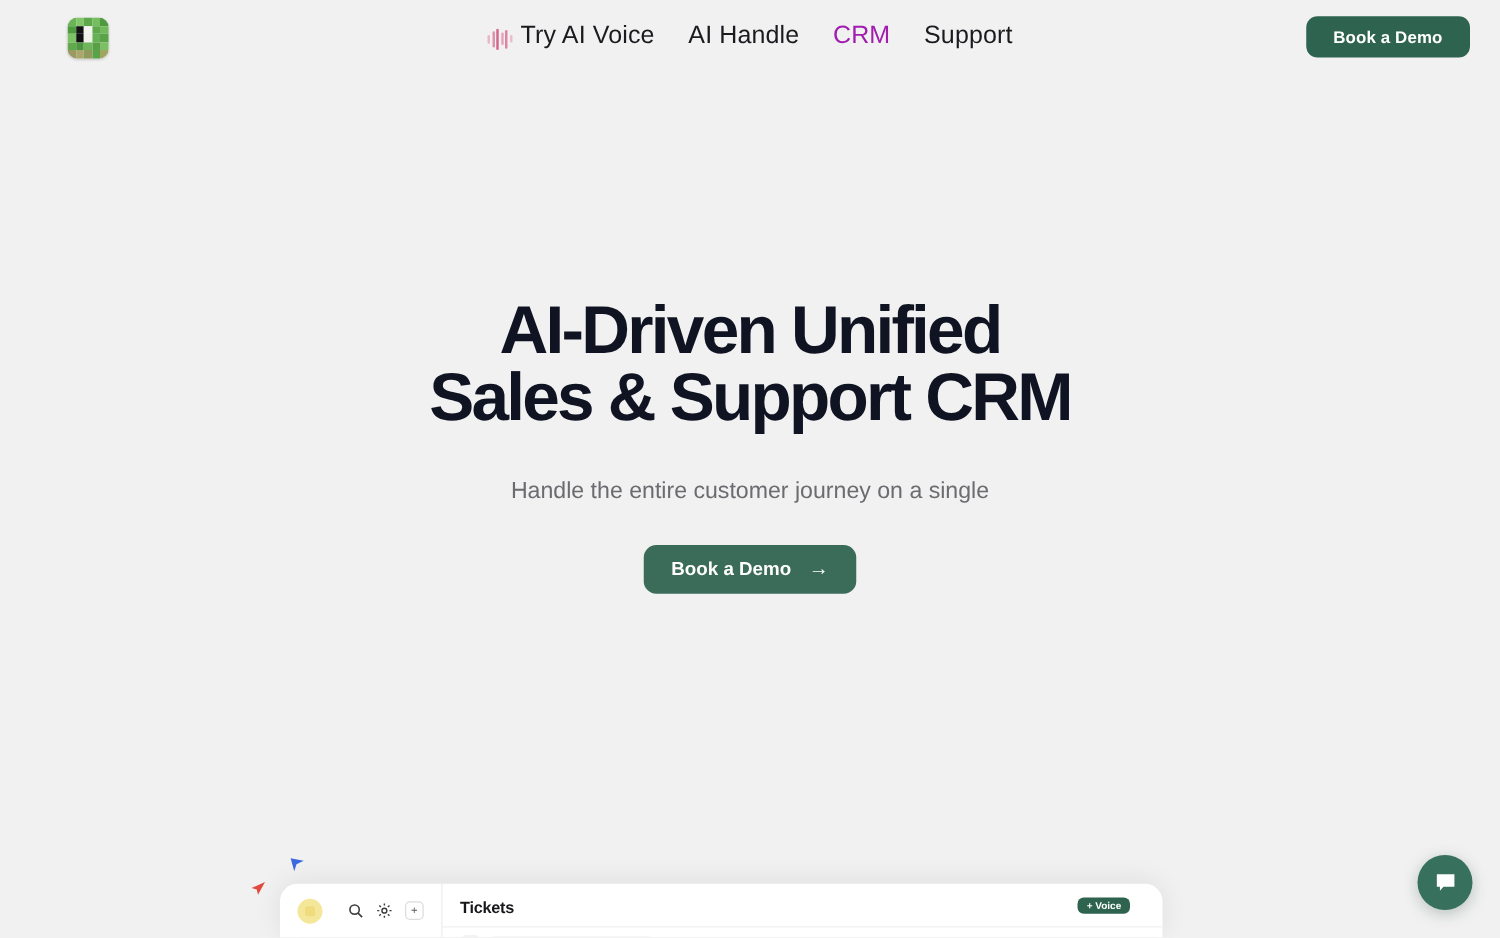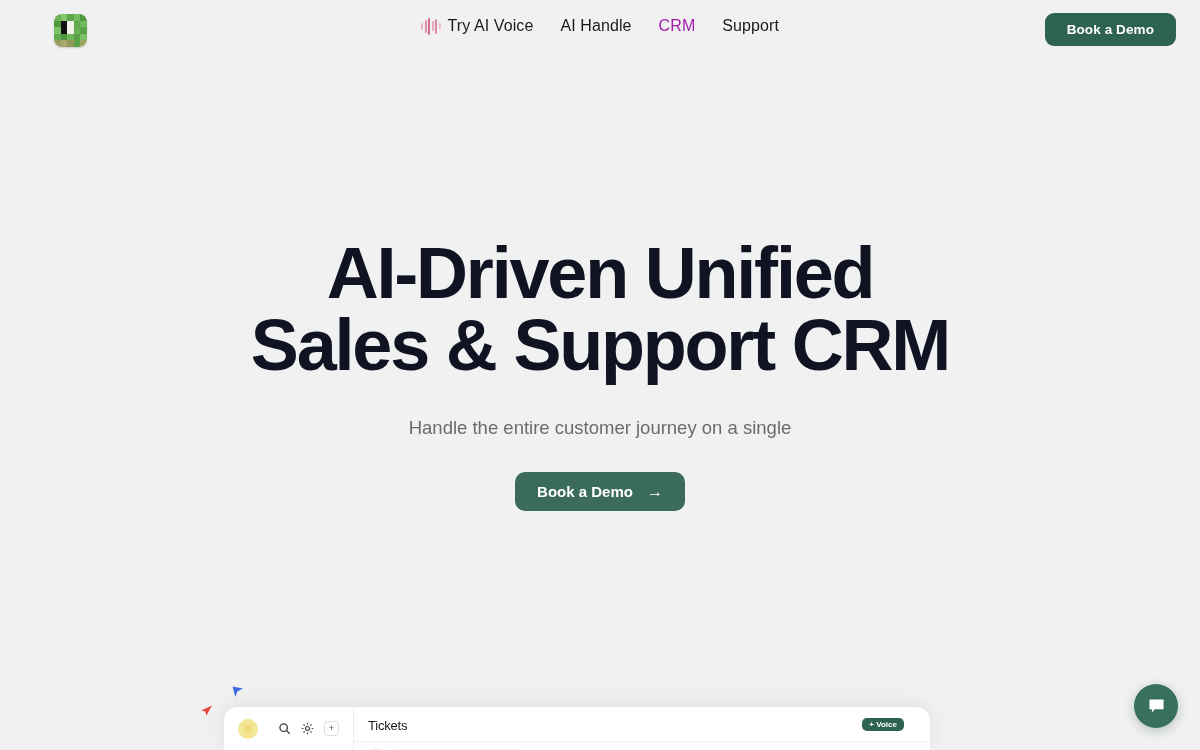--- a/index.html
+++ b/index.html
@@ -44,21 +44,21 @@
     position: absolute;
     left: 50%;
     top: 17px;
     transform: translateX(-50%);
     display: flex;
     align-items: center;
     gap: 27px;
     white-space: nowrap;
   }
   .nav-item {
-    font-size: 16px;
+    font-size: 20px;
     color: #1a1a1f;
     letter-spacing: 0.1px;
     display: flex;
     align-items: flex-end;
     gap: 7px;
     cursor: pointer;
   }
   .nav-item.active { color: #a21caf; }
 
   .wave-icon {
@@ -101,21 +101,21 @@
   
   .hero {
     position: absolute;
     top: 62px;
     left: 0;
     width: 1200px;
     text-align: center;
   }
   .hero-title {
     margin-top: 175px;
-    font-size: 72px;
+    font-size: 54px;
     line-height: 1.0;
     font-weight: 700;
     letter-spacing: -2.2px;
     color: #101322;
   }
   .hero-title span { display: block; }
   .hero-sub {
     margin-top: 33px;
     font-size: 18.5px;
     line-height: 28px;
@@ -199,21 +199,21 @@
   }
   .mock-main {
     position: absolute;
     left: 130px; top: 0;
     right: 0; height: 43px;
   }
   .mock-title {
     position: absolute;
     left: 14px; top: 11px;
     font-size: 13px;
-    font-weight: 400;
+    font-weight: 700;
     color: #18181c;
     letter-spacing: -0.2px;
   }
   .mock-ticket-btn {
     position: absolute;
     right: 26px; top: 11px;
     background: #2e6350;
     color: #ffffff;
     font-size: 8px;
     font-weight: 700;

